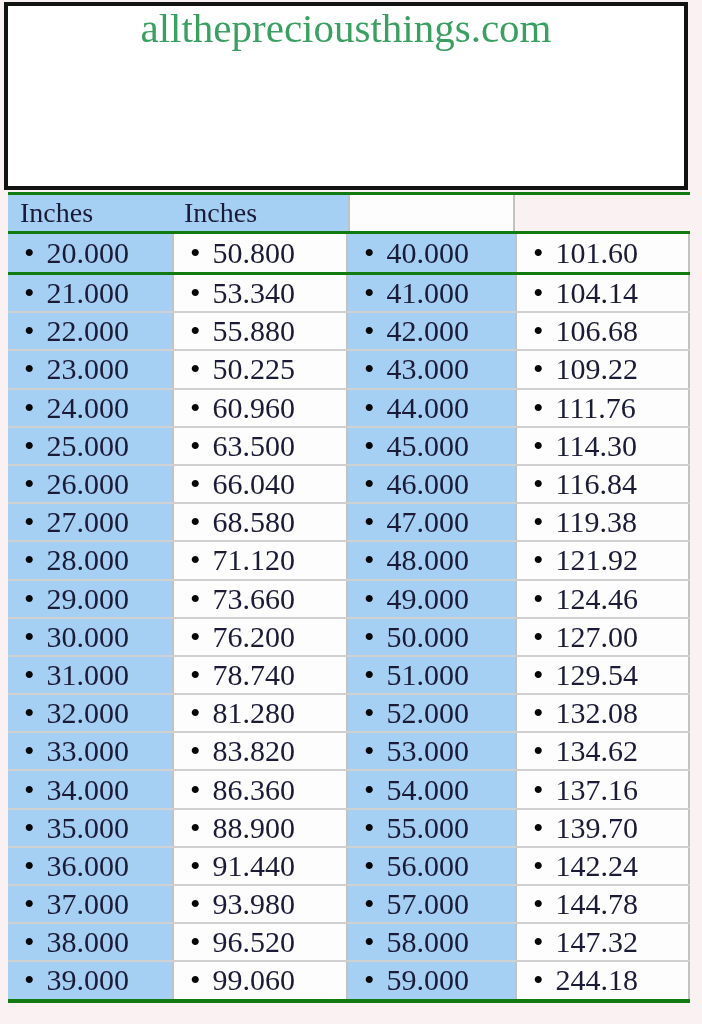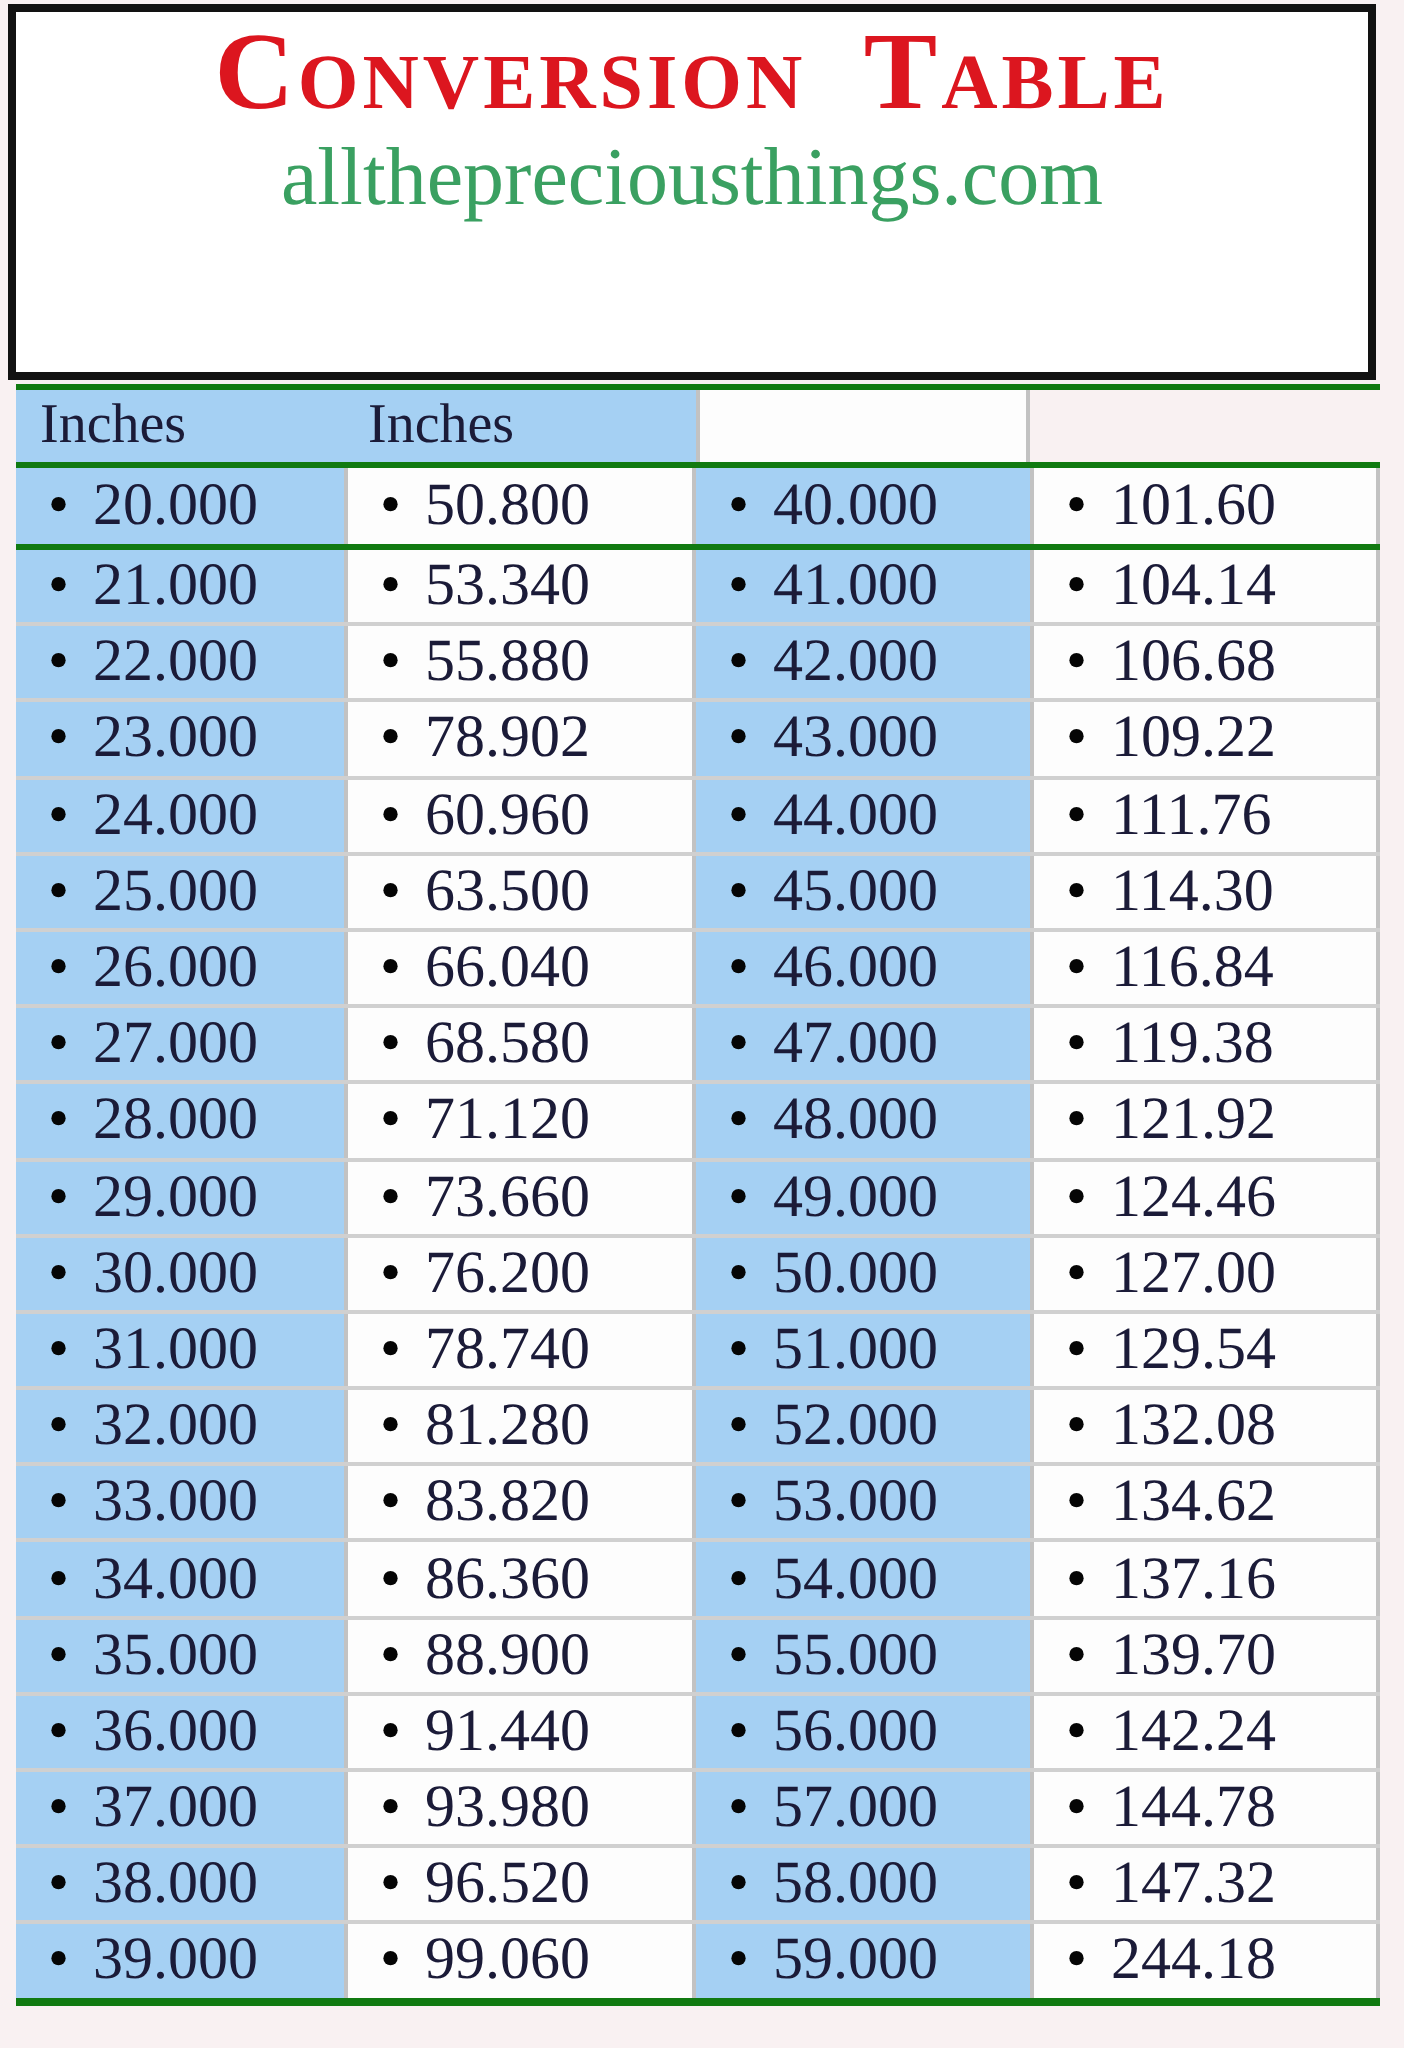--- a/index.html
+++ b/index.html
@@ -83,21 +83,20 @@
     color: #050505;
     margin-right: 12px;
     font-size: 30px;
     line-height: 1;
   }
 </style>
 </head>
 <body>
 
 <div class="header-box">
-  <p class="title-line">Conversion Table</p>
   <p class="site-line">allthepreciousthings.com</p>
 </div>
 
 <div class="conv-table">
   <div class="grid-row thead">
     <div class="cell blue">Inches</div>
     <div class="cell blue">Inches</div>
     <div class="cell white"></div>
   </div>
   <div class="tbody">
@@ -155,21 +154,21 @@
           <span>106.68</span>
         </div>
       </div>
       <div class="grid-row row">
         <div class="cell blue">
           <span class="bullet">•</span>
           <span>23.000</span>
         </div>
         <div class="cell white">
           <span class="bullet">•</span>
-          <span>78.902</span>
+          <span>50.225</span>
         </div>
         <div class="cell blue">
           <span class="bullet">•</span>
           <span>43.000</span>
         </div>
         <div class="cell white">
           <span class="bullet">•</span>
           <span>109.22</span>
         </div>
       </div>

